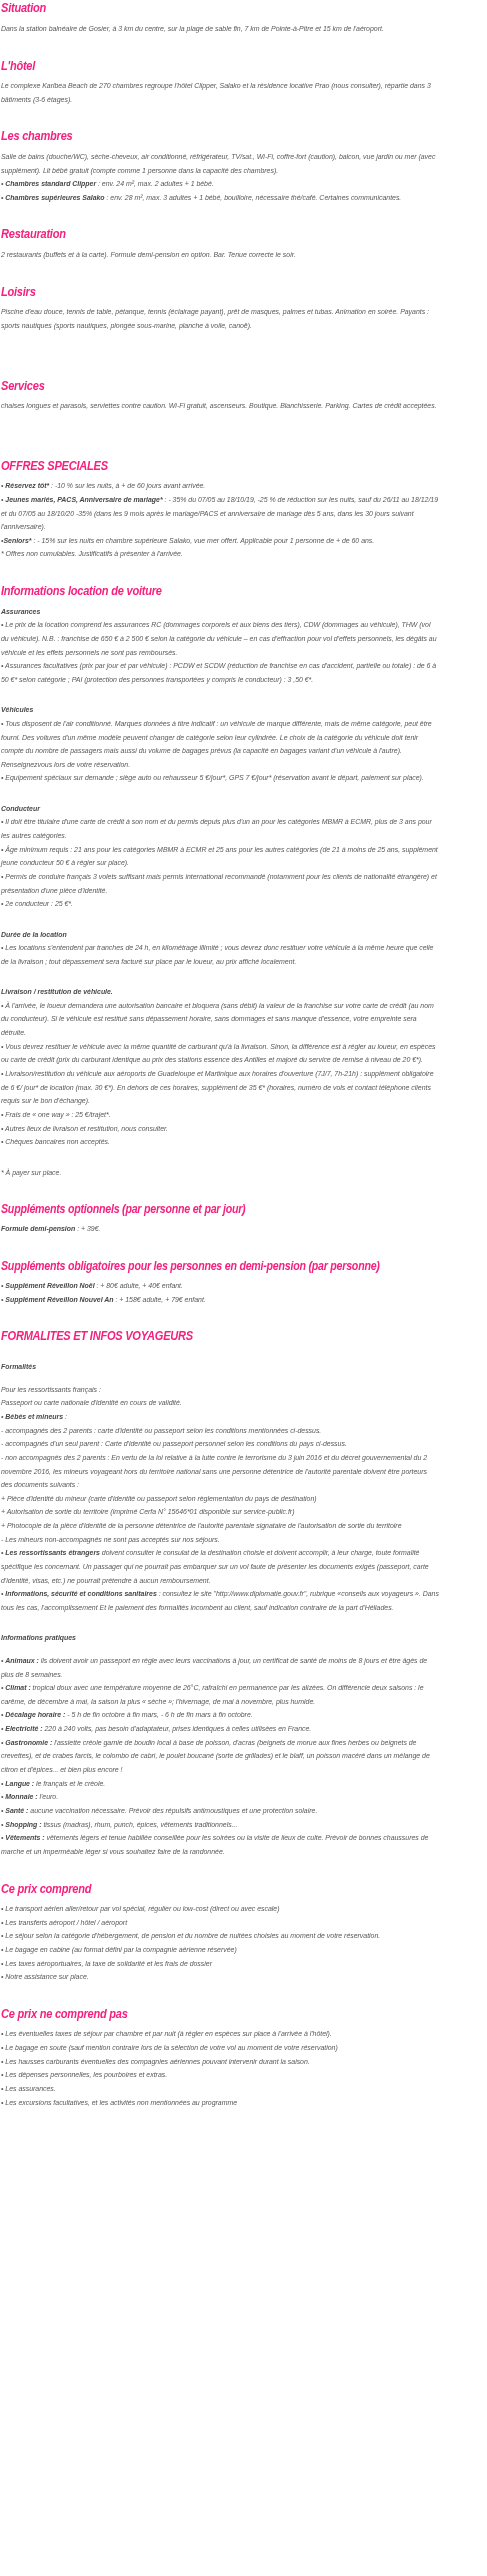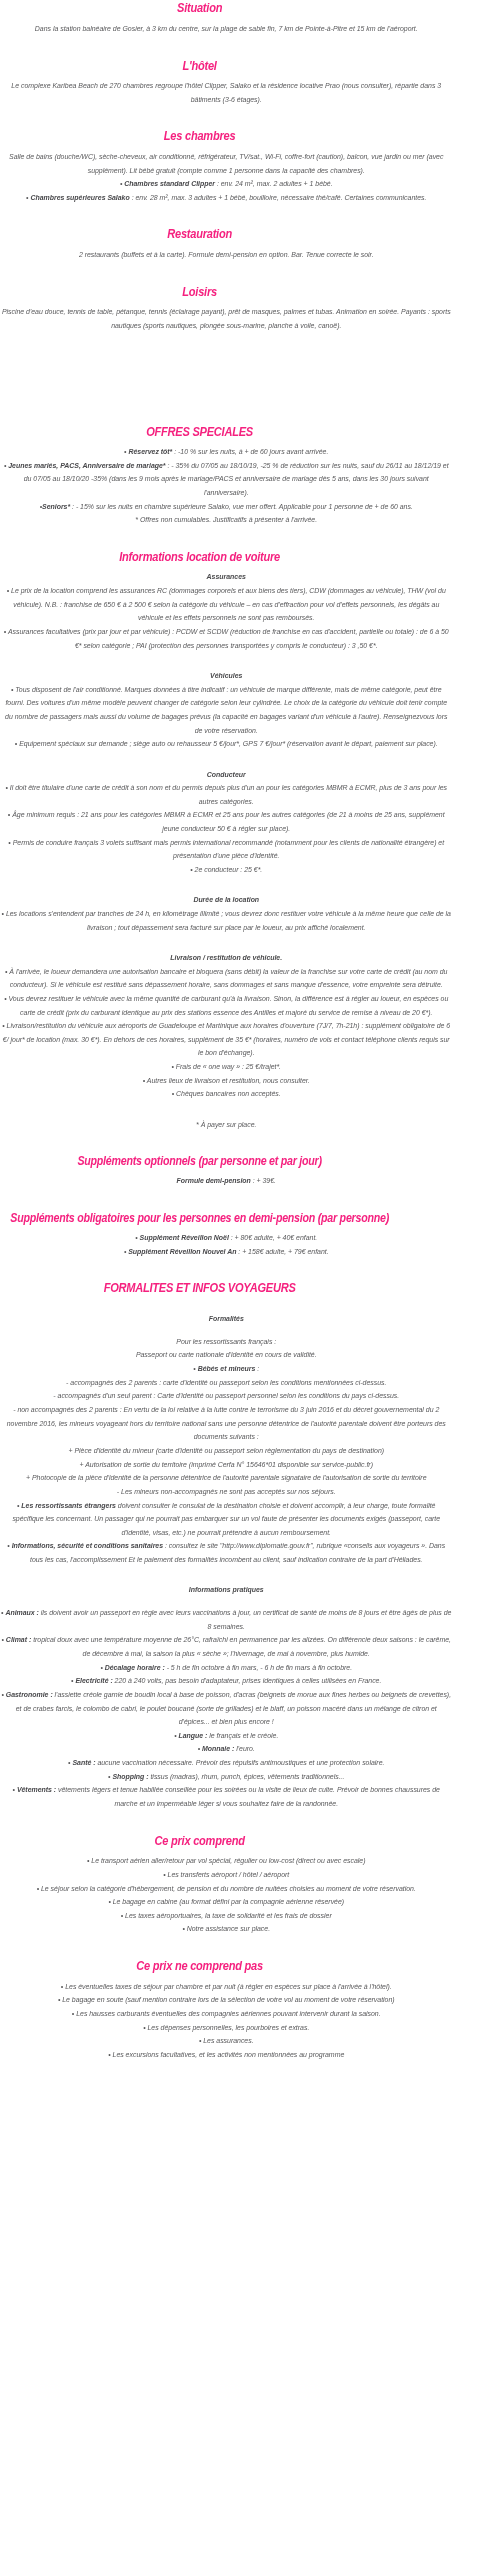--- a/index.html
+++ b/index.html
@@ -28,22 +28,21 @@
     margin: 0;
     padding: 0;
     transform: scaleX(0.82);
     transform-origin: left center;
     white-space: nowrap;
   }
   h2.section-title.wide {
     font-size: 13px;
   }
   .section {
-    margin: 0 0 0 0;
-    text-align: center;
+    margin: 0 13px 0 0;
   }
   .spacer-lg { height: 23px; }
   .spacer-md { height: 16.7px; }
   .spacer-sm { height: 9px; }
   p.body-text,
   p.bullet,
   p.sub-head,
   p.plain {
     font-size: 7.5px;
     line-height: 1.82;
@@ -106,20 +105,25 @@
 
   <div class="section">
     <h2 class="section-title">Loisirs</h2>
     <div class="after-title"></div>
     <p class="body-text">Piscine d'eau douce, tennis de table, pétanque, tennis (éclairage payant), prêt de masques, palmes et tubas. Animation en soirée. Payants : sports nautiques (sports nautiques, plongée sous-marine, planche à voile, canoë).</p>
   </div>
   <div class="spacer-lg"></div>
 
   <div class="spacer-lg"></div>
 
+  <div class="section">
+    <h2 class="section-title">Services</h2>
+    <div class="after-title"></div>
+    <p class="body-text">chaises longues et parasols, serviettes contre caution. Wi-Fi gratuit, ascenseurs. Boutique. Blanchisserie. Parking. Cartes de crédit acceptées.</p>
+  </div>
   <div class="spacer-lg"></div>
 
   <div class="spacer-lg"></div>
 
   <div class="section">
     <h2 class="section-title">OFFRES SPECIALES</h2>
     <div class="after-title"></div>
     <p class="bullet"><span>• </span><b>Réservez tôt*</b><span> : -10 % sur les nuits,  à + de 60 jours avant arrivée.</span></p>
     <p class="bullet"><span>• </span><b>Jeunes mariés, PACS, Anniversaire de mariage*</b><span> : - 35% du 07/05 au 18/10/19, -25 % de réduction sur les nuits, sauf du 26/11 au 18/12/19 et du 07/05 au 18/10/20 -35% (dans les 9 mois après le mariage/PACS et anniversaire de mariage dès 5 ans, dans les 30 jours suivant l'anniversaire).</span></p>
     <p class="bullet"><span>•</span><b>Seniors*</b><span> :  - 15% sur les nuits en chambre supérieure Salako, vue mer offert. Applicable pour 1 personne de + de 60 ans.</span></p>

